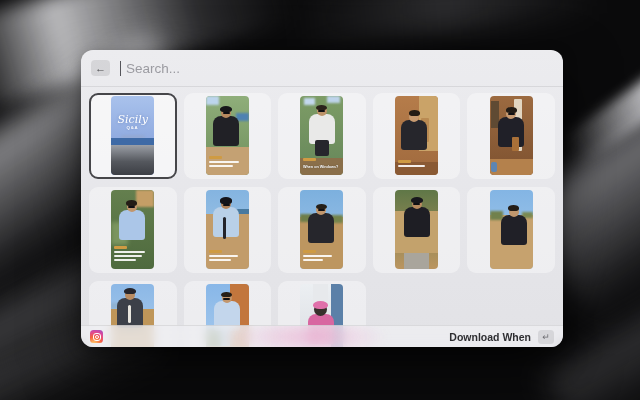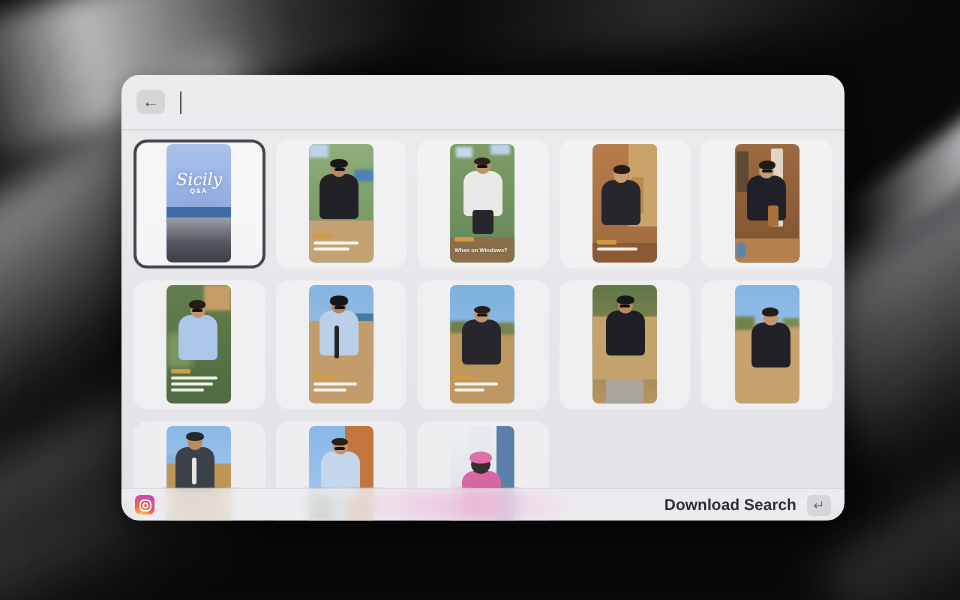--- a/index.html
+++ b/index.html
@@ -86,20 +86,21 @@
 <div class="streak s7"></div>
 <div class="streak s8"></div>
 
 <div class="win">
 
   <div class="hdr">
     <div class="back">
       <span>←</span>
     </div>
     <div class="caret"></div>
+    <input class="search" type="text" placeholder="Search..." style="">
   </div>
 
   <div class="grid">
       <div class="cell sel">
         <div class="thumb" style="background: linear-gradient(rgb(169, 194, 236), rgb(123, 151, 214));">
           <div class="blk" style="left: 22%; top: 49%; width: 56%; height: 5%; background: rgb(147, 169, 212); border-radius: 2px; filter: blur(1px);"></div>
           <div class="blk" style="left: 0%; top: 53%; width: 100%; height: 13%; background: rgb(62, 106, 166);"></div>
           <div class="blk" style="left: 0%; top: 62%; width: 100%; height: 38%; background: linear-gradient(rgb(155, 159, 166), rgb(85, 88, 94) 55%, rgb(60, 62, 68));"></div>
           <div class="cover">
             <div class="cover-title">Sicily</div>
@@ -262,19 +263,19 @@
           <div class="p-torso" style="left: 7.21px; top: 29.96px; background: rgb(216, 103, 161);"></div>
           <div class="p-head" style="left: 13.71px; top: 18.96px; width: 13px; height: 13px; background: rgb(56, 48, 44);"></div>
           <div class="p-hat" style="left: 12.71px; top: 16.96px; width: 15px; height: 8.06px; background: rgb(224, 112, 170);"></div>
         </div>
       </div>
     </div>
 
   <div class="ftr">
     <div class="fglow"></div>
     <span class="ig"></span>
-    <span class="fa">Download Search</span>
+    <span class="fa">Download When</span>
     <span class="fkey">
       <span>↵</span>
     </span>
   </div>
 
 </div>
 
 </body></html>

